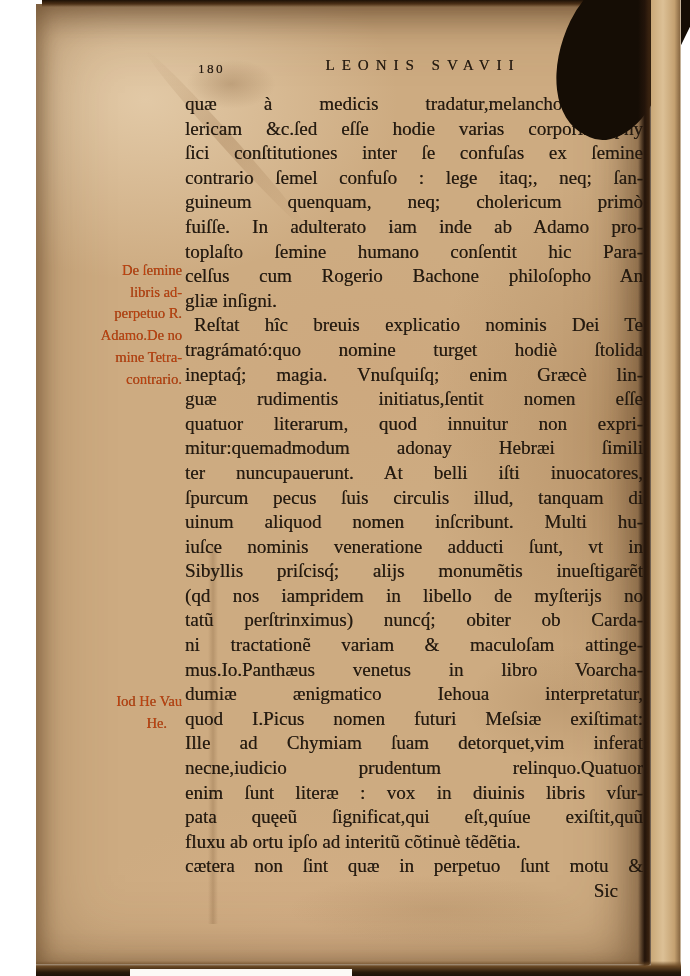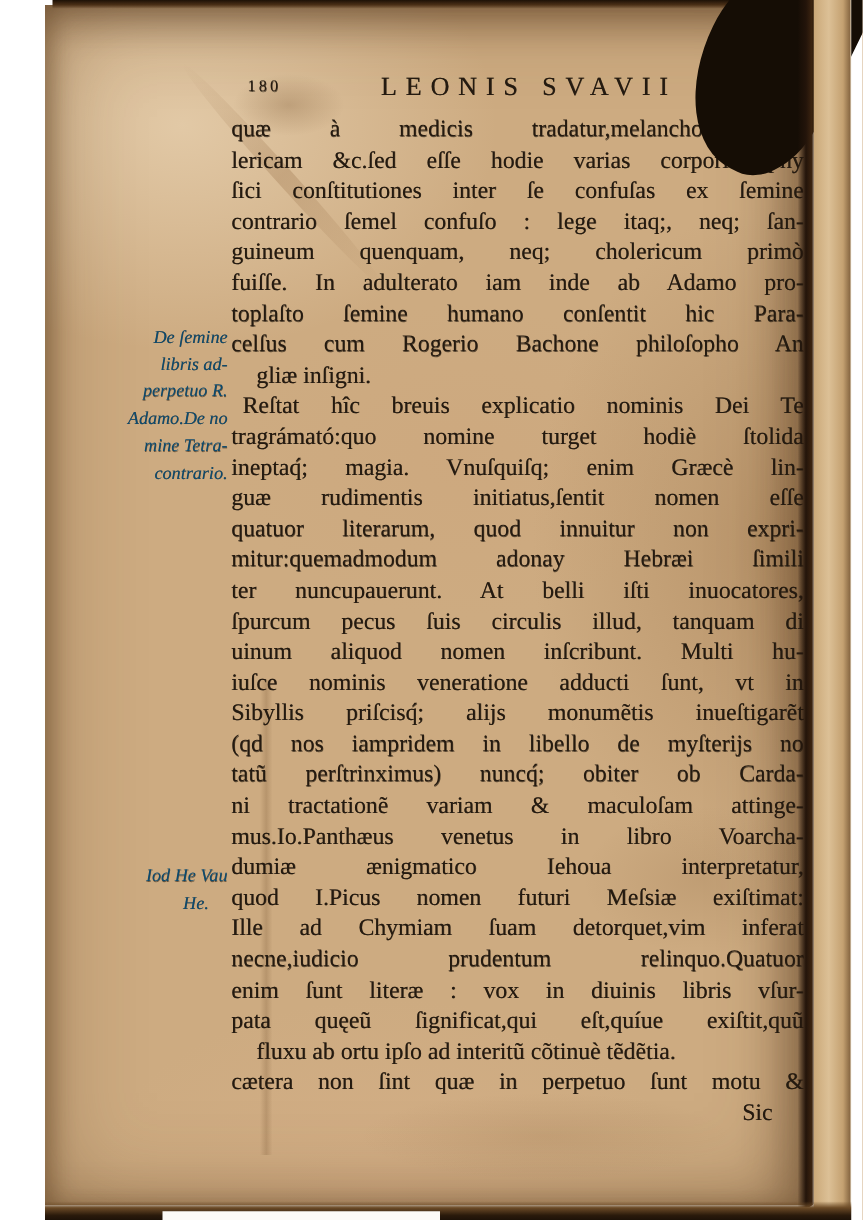--- a/index.html
+++ b/index.html
@@ -48,33 +48,33 @@
       background:linear-gradient(90deg, #caa878 0%, #dcc096 40%, #c4a171 78%, #8a6a44 96%, #efe6d6 100%); }
   .edge-bottom { position:absolute; left:36px; top:961px; width:645px; height:15px;
       background:linear-gradient(180deg, rgba(138,106,68,0) 0%, #6b4a26 35%, #2a1a0b 75%, #1d1208 100%); }
   .notch { position:absolute; left:130px; top:969px; width:222px; height:7px; background:#fcfaf6; }
 
   
   .ink { color:#241a10; text-shadow:.3px .3px .45px rgba(36,26,16,.65); }
   .header { position:absolute; left:185px; top:57px; width:458px; height:30px; }
   .pagenum { position:absolute; left:13px; top:4px; font-size:13px; letter-spacing:2.5px; }
   .runtitle { display:block; text-align:center; padding-left:18px;
-      font-size:21px; letter-spacing:7px; }
+      font-size:15px; letter-spacing:7px; }
 
   .textblock { position:absolute; left:185px; top:92px; width:458px; }
   .ln { font-size:19px; line-height:24.6px; height:24.6px;
         text-align:justify; text-align-last:justify; }
-  .ln.nj { text-align:left; text-align-last:left;margin-left:20px; }
+  .ln.nj { text-align:left; text-align-last:left; }
   .ln.indent { text-indent:9px; }
   .catchword { font-size:19px; line-height:24.6px; height:24.6px;
         text-align:right; padding-right:25px; }
 
   .note { position:absolute; left:72px; width:110px; text-align:right;
-      font-style:italic; font-size:14.5px; line-height:21.7px;
-      color:#0c4a6e; text-shadow:.2px .2px .4px rgba(43,32,19,.6); }
+      font-size:14.5px; line-height:21.7px;
+      color:#c2410c; text-shadow:.2px .2px .4px rgba(43,32,19,.6); }
   .note1 { top:260px; }
   .note2 { top:691px; }
   .note .nl { display:block; }
   .note2 .nl2 { padding-right:15px; }
 </style>
 </head>
 <body>
 
 <div class="paper">
   <div class="stain s1"></div>

